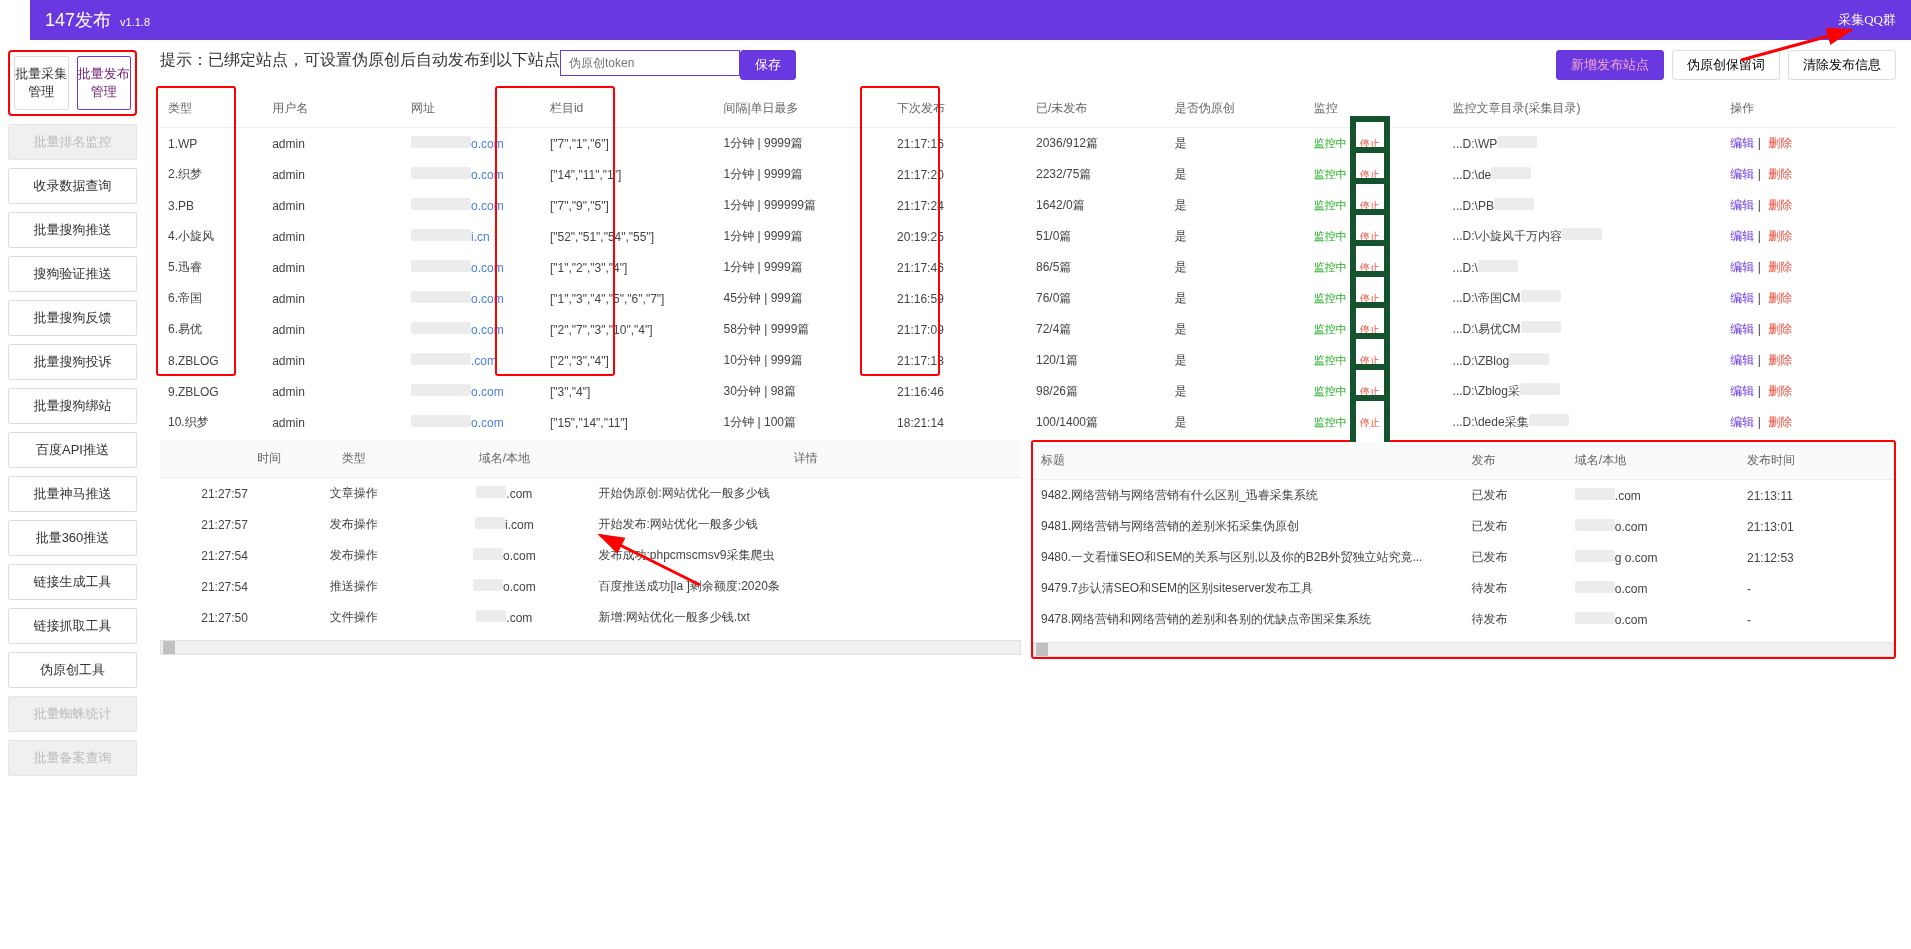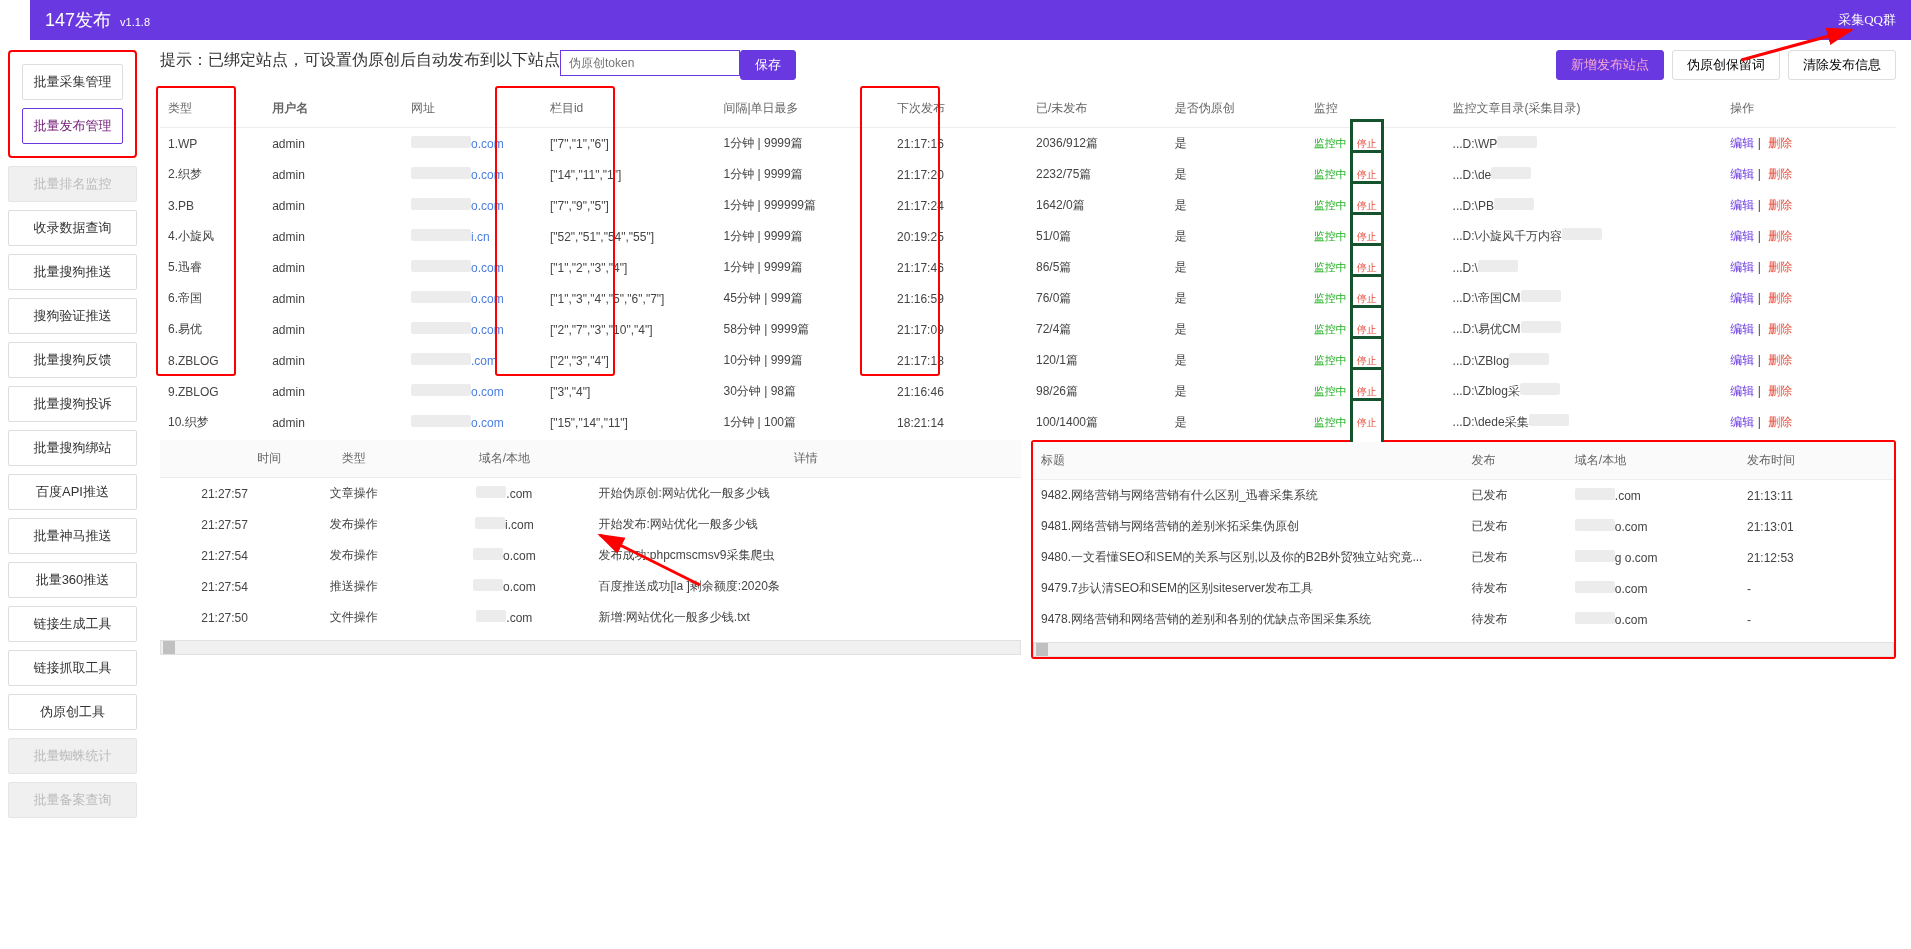--- a/index.html
+++ b/index.html
@@ -21,24 +21,24 @@
   .btn { padding: 5px 14px; border-radius: 3px; font-size: 13px; cursor: pointer; border: 1px solid #ddd; background: #fff; }
   .btn.primary { background: #6938e0; color: #fff; border-color: #6938e0; }
   .btn.danger-border { border-color: #6938e0; background: #6938e0; color: #f9a8d4; }
   .topbar-right { display: flex; gap: 8px; }
   table { width: 100%; border-collapse: collapse; font-size: 12px; }
   thead th { text-align: left; padding: 10px 8px; font-weight: normal; color: #666; border-bottom: 1px solid #eee; }
   tbody td { padding: 7px 8px; color: #444; border-bottom: 0; }
   .link-edit { color: #6938e0; cursor: pointer; }
   .link-del { color: #e74c3c; cursor: pointer; margin-left: 4px; }
   .monitor-on { color: #1aad19; font-size: 11px; }
-  .stop-btn { border: 3px solid #14532d; color: #e74c3c; font-size: 10px; padding: 16px 4px; margin-left: 3px; cursor: pointer; background:#fff; }
+  .stop-btn { border: 6px solid #14532d; color: #e74c3c; font-size: 10px; padding: 16px 4px; margin-left: 3px; cursor: pointer; background:#fff; }
   .url-text { color: #4a7de0; }
   .highlight-red { border: 2px solid #ff0000; border-radius: 3px; }
-  .sidebar-highlight { border: 2px solid #ff0000; border-radius: 4px; padding: 12px; display:flex; flex-direction:column; gap:8px; }
+  .sidebar-highlight { border: 2px solid #ff0000; border-radius: 4px; padding: 4px; display:flex; gap:8px; }
   .bottom-panels { display: flex; gap: 10px; margin-top: 2px; }
   .panel { flex: 1; min-width: 0; }
   .panel table thead th { background: #fafafa; position: sticky; top:0; }
   .panel-scroll { overflow-x: auto; max-height: 200px; }
   .scroll-track { background:#f0f0f0; height:15px; position:relative; border:1px solid #e0e0e0; }
   .scroll-thumb { background:#c0c0c0; width:12px; height:13px; position:absolute; left:2px; }
   .red-arrow { position: absolute; pointer-events: none; }
   .panel.right { border:2px solid #ff0000; border-radius:3px; }
   .cell-masked { background:#ececec; color:#ececec; border-radius:2px; padding:0 2px; font-size:10px; display:inline-block; width:60px; height:12px; }
 </style>
@@ -97,21 +97,21 @@
         <button class="btn">伪原创保留词</button>
         <button class="btn">清除发布信息</button>
       </div>
     </div>
 
     <div style="position:relative;">
       <table>
         <thead>
           <tr id="main-head-row">
               <th style="width: 6%;">类型</th>
-              <th style="width: 8%; font-weight: bold;">用户名</th>
+              <th style="width: 8%;">用户名</th>
               <th style="width: 8%;">网址</th>
               <th style="width: 10%;">栏目id</th>
               <th style="width: 10%;">间隔|单日最多</th>
               <th style="width: 8%;">下次发布</th>
               <th style="width: 8%;">已/未发布</th>
               <th style="width: 8%;">是否伪原创</th>
               <th style="width: 8%;">监控</th>
               <th style="width: 16%;">监控文章目录(采集目录)</th>
               <th style="width: 10%;">操作</th>
             </tr>

